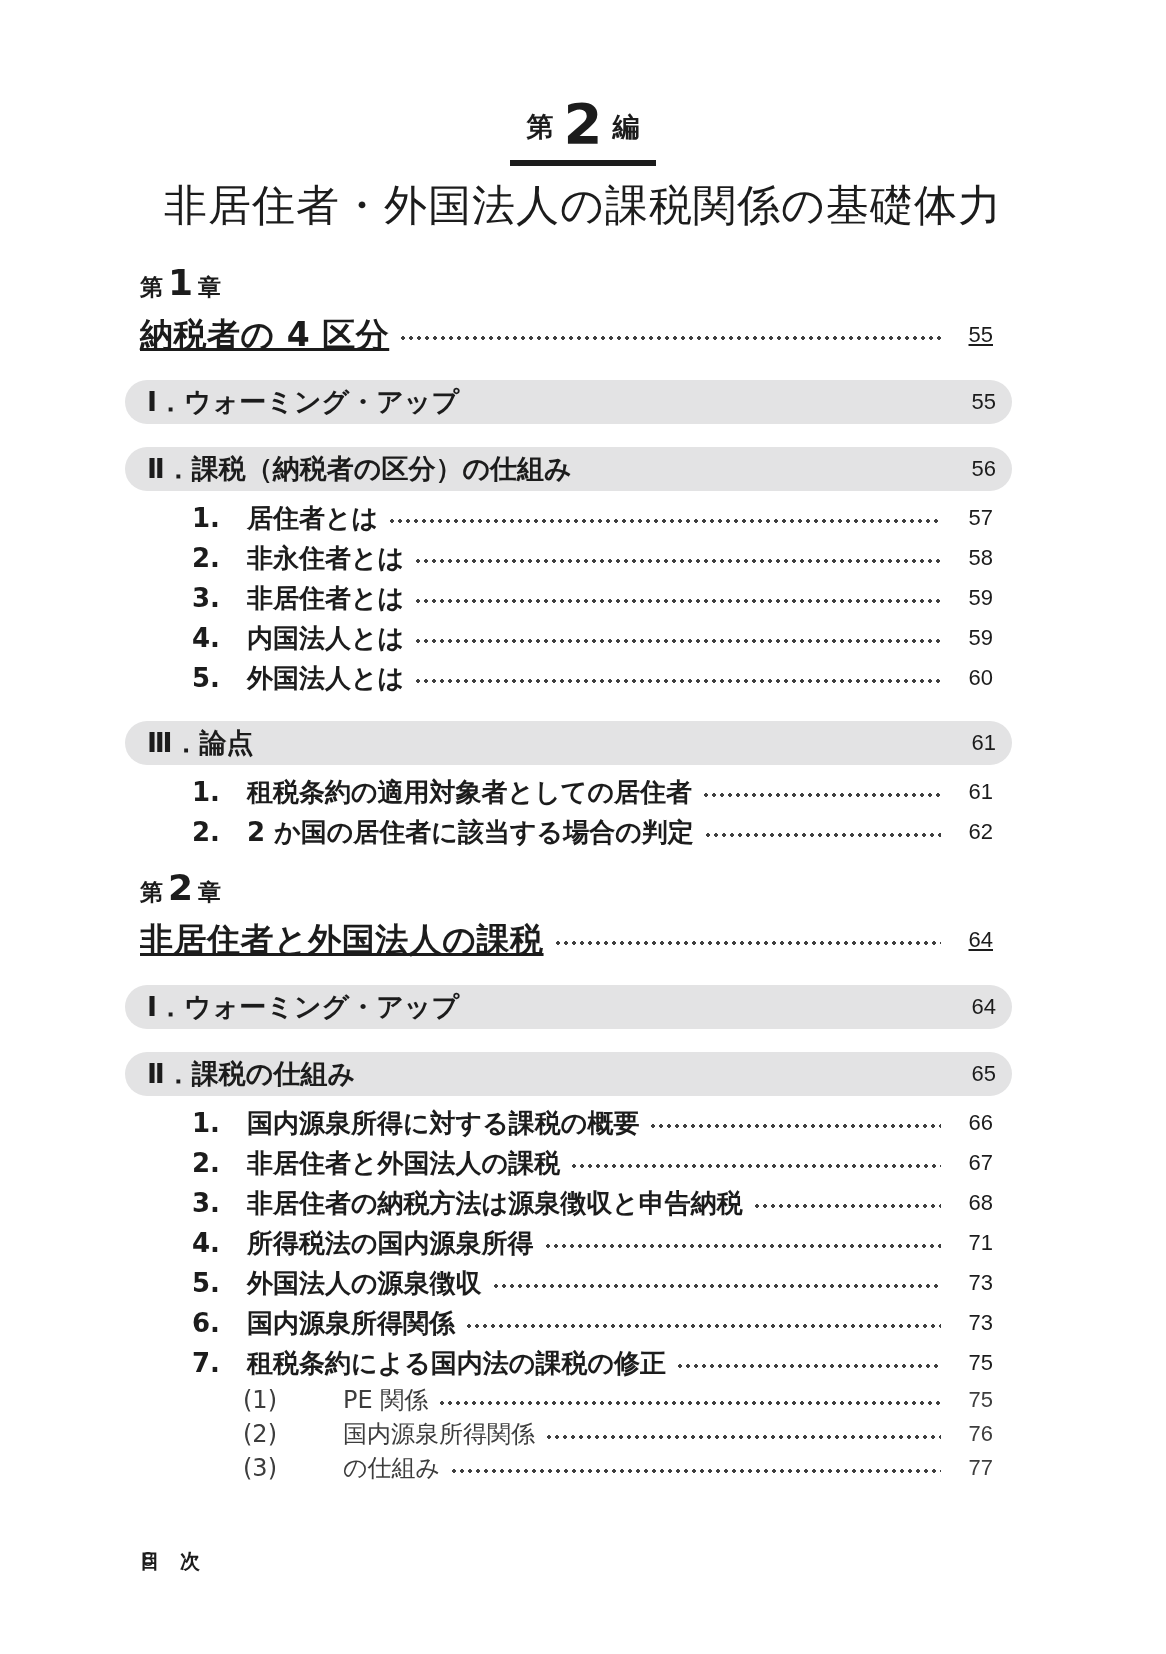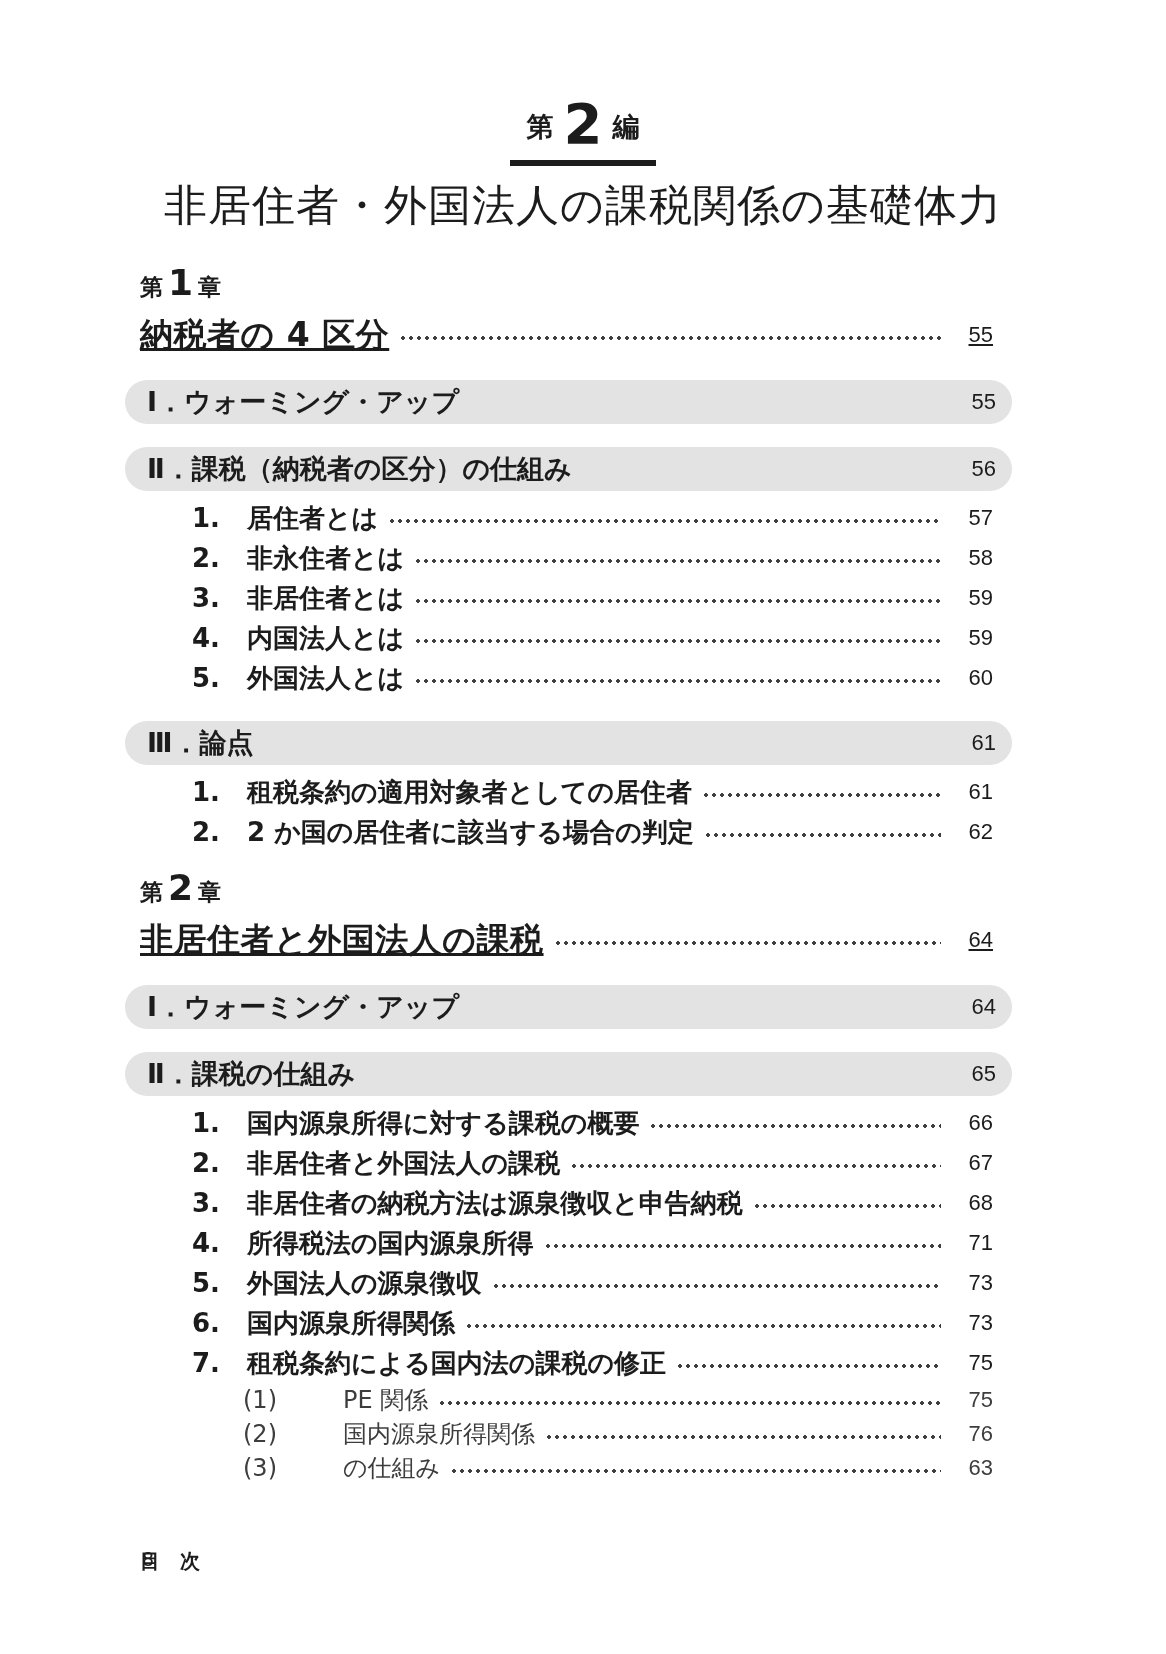--- a/index.html
+++ b/index.html
@@ -227,21 +227,21 @@
           <div class="toc-row sub">
             <span class="row-num">(2)</span>
             <span class="row-title">国内源泉所得関係</span>
             <span class="leader"></span>
             <span class="page-num">76</span>
           </div>
           <div class="toc-row sub">
             <span class="row-num">(3)</span>
             <span class="row-title">の仕組み</span>
             <span class="leader"></span>
-            <span class="page-num">63</span>
+            <span class="page-num">77</span>
           </div>
         </div>
       </section>
     </main>
 
   <footer class="footer">
     <span class="footer-page">8</span>
     <span class="footer-center">目　次</span>
   </footer>
 

